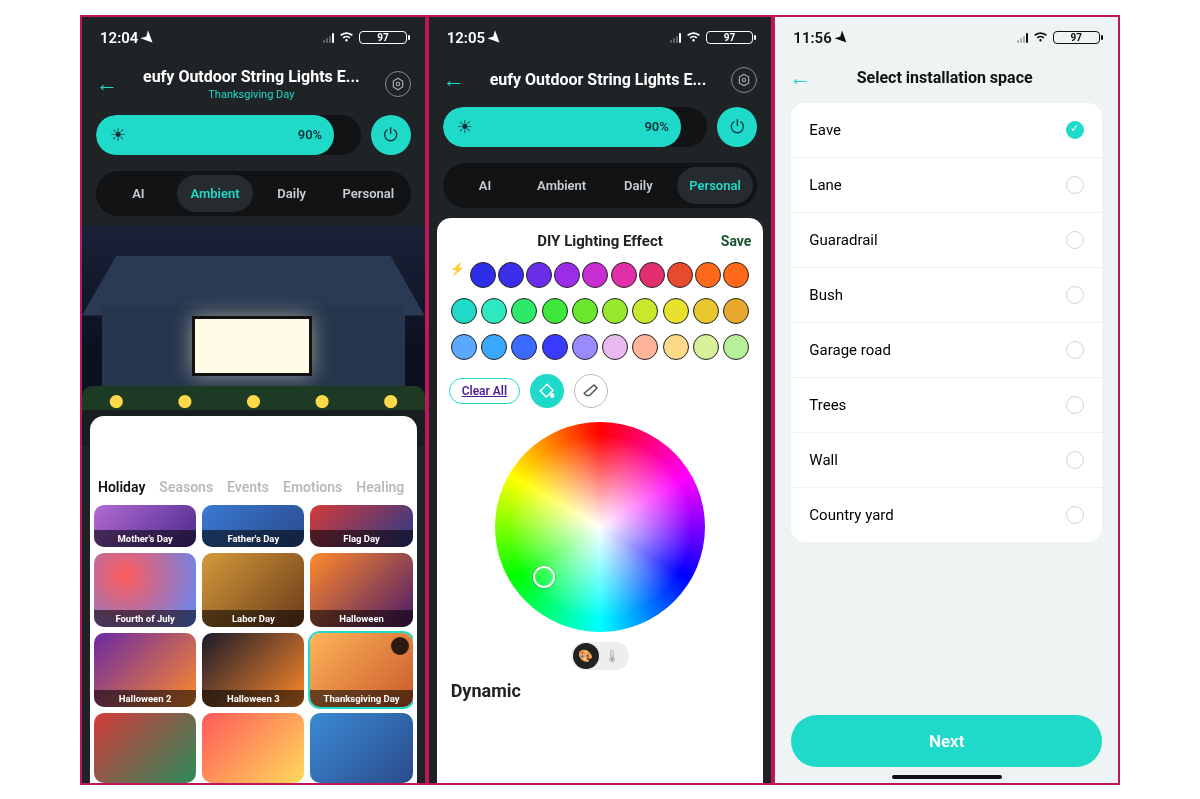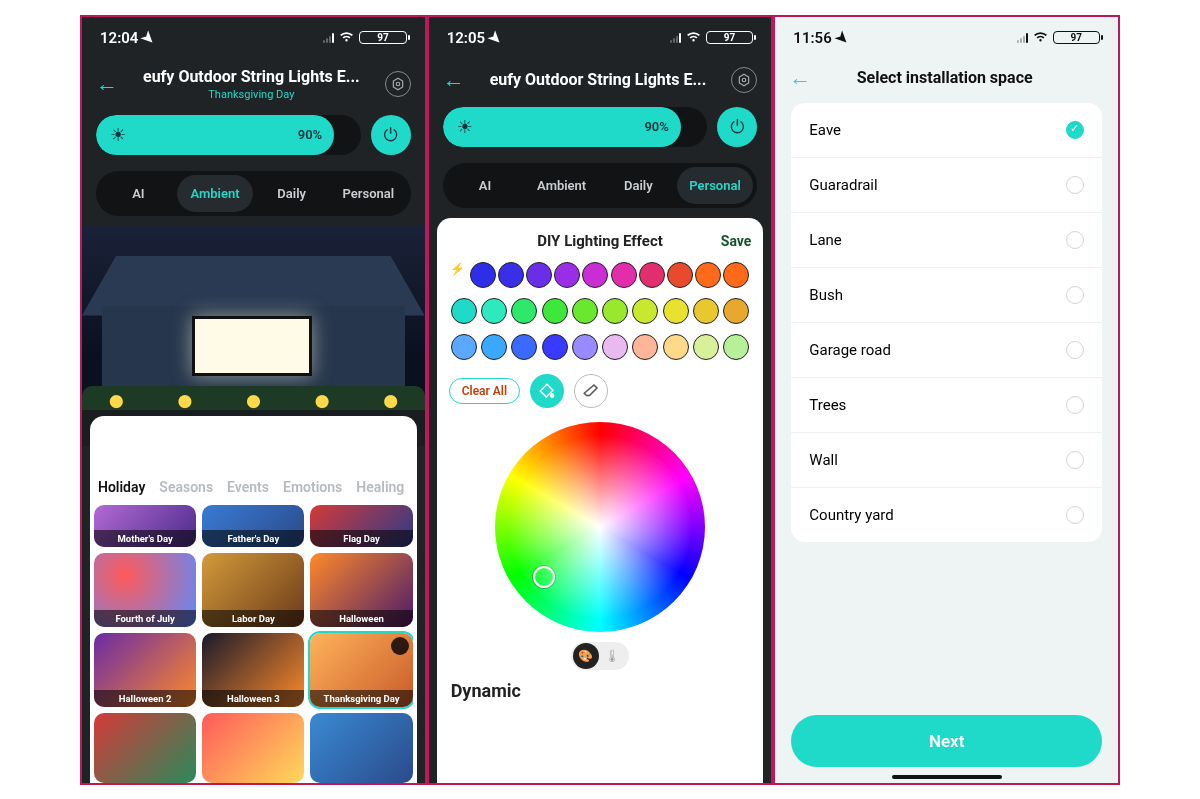--- a/index.html
+++ b/index.html
@@ -142,21 +142,21 @@
     background:#fff; color:#222; border-radius:14px 14px 0 0; margin:0 8px; flex:1; padding:14px 12px 8px; display:flex; flex-direction:column; position:relative; z-index:2;
   }
   .diy-head { display:flex; align-items:center; justify-content:center; position:relative; margin-bottom:12px;}
   .diy-title { font-size:15px; font-weight:700;}
   .diy-save { position:absolute; right:0; color:#14532d; font-size:14px; font-weight:700; cursor:pointer;}
   .dot-rows { display:flex; flex-direction:column; gap:10px; padding:0 2px;}
   .dot-row { display:flex; justify-content:space-between;}
   .dot { width:26px; height:26px; border-radius:50%; border:1.5px solid #222; cursor:pointer;}
   .bolt { color:#8c5cff; font-size:12px; margin-right:2px;}
   .tool-row { display:flex; align-items:center; gap:10px; margin:14px 0 6px;}
-  .clear-pill { border:1.5px solid #1fd9c9; color:#c2410c; font-size:12px; font-weight:600; padding:5px 12px; border-radius:16px; cursor:pointer;}
+  .clear-pill { border:1.5px solid #1fd9c9; color:#4c1d95; font-size:12px; font-weight:600; padding:5px 12px; border-radius:16px; cursor:pointer;text-decoration:underline;}
   .tool-btn { width:34px; height:34px; border-radius:50%; display:flex;align-items:center;justify-content:center; cursor:pointer; font-size:16px;}
   .tool-btn.fill { background:#1fd9c9; color:#fff;}
   .tool-btn.erase { border:1.5px solid #bbb; color:#555;}
   .color-wheel {
     width:210px; height:210px; border-radius:50%; margin:8px auto 8px;
     background: conic-gradient(red, magenta, blue, cyan, lime, yellow, red);
     position:relative;
   }
   .color-wheel::after {
     content:""; position:absolute; inset:0; border-radius:50%;
@@ -469,25 +469,25 @@
       <div style="width:26px"></div>
     </div>
 
     <div class="s3-body">
       <div class="options-card">
         <div class="opt-row">
             <span>Eave</span>
             <span class="radio checked"></span>
           </div>
         <div class="opt-row">
+            <span>Lane</span>
+            <span class="radio"></span>
+          </div>
+        <div class="opt-row">
             <span>Guaradrail</span>
-            <span class="radio"></span>
-          </div>
-        <div class="opt-row">
-            <span>Lane</span>
             <span class="radio"></span>
           </div>
         <div class="opt-row">
             <span>Bush</span>
             <span class="radio"></span>
           </div>
         <div class="opt-row">
             <span>Garage road</span>
             <span class="radio"></span>
           </div>

